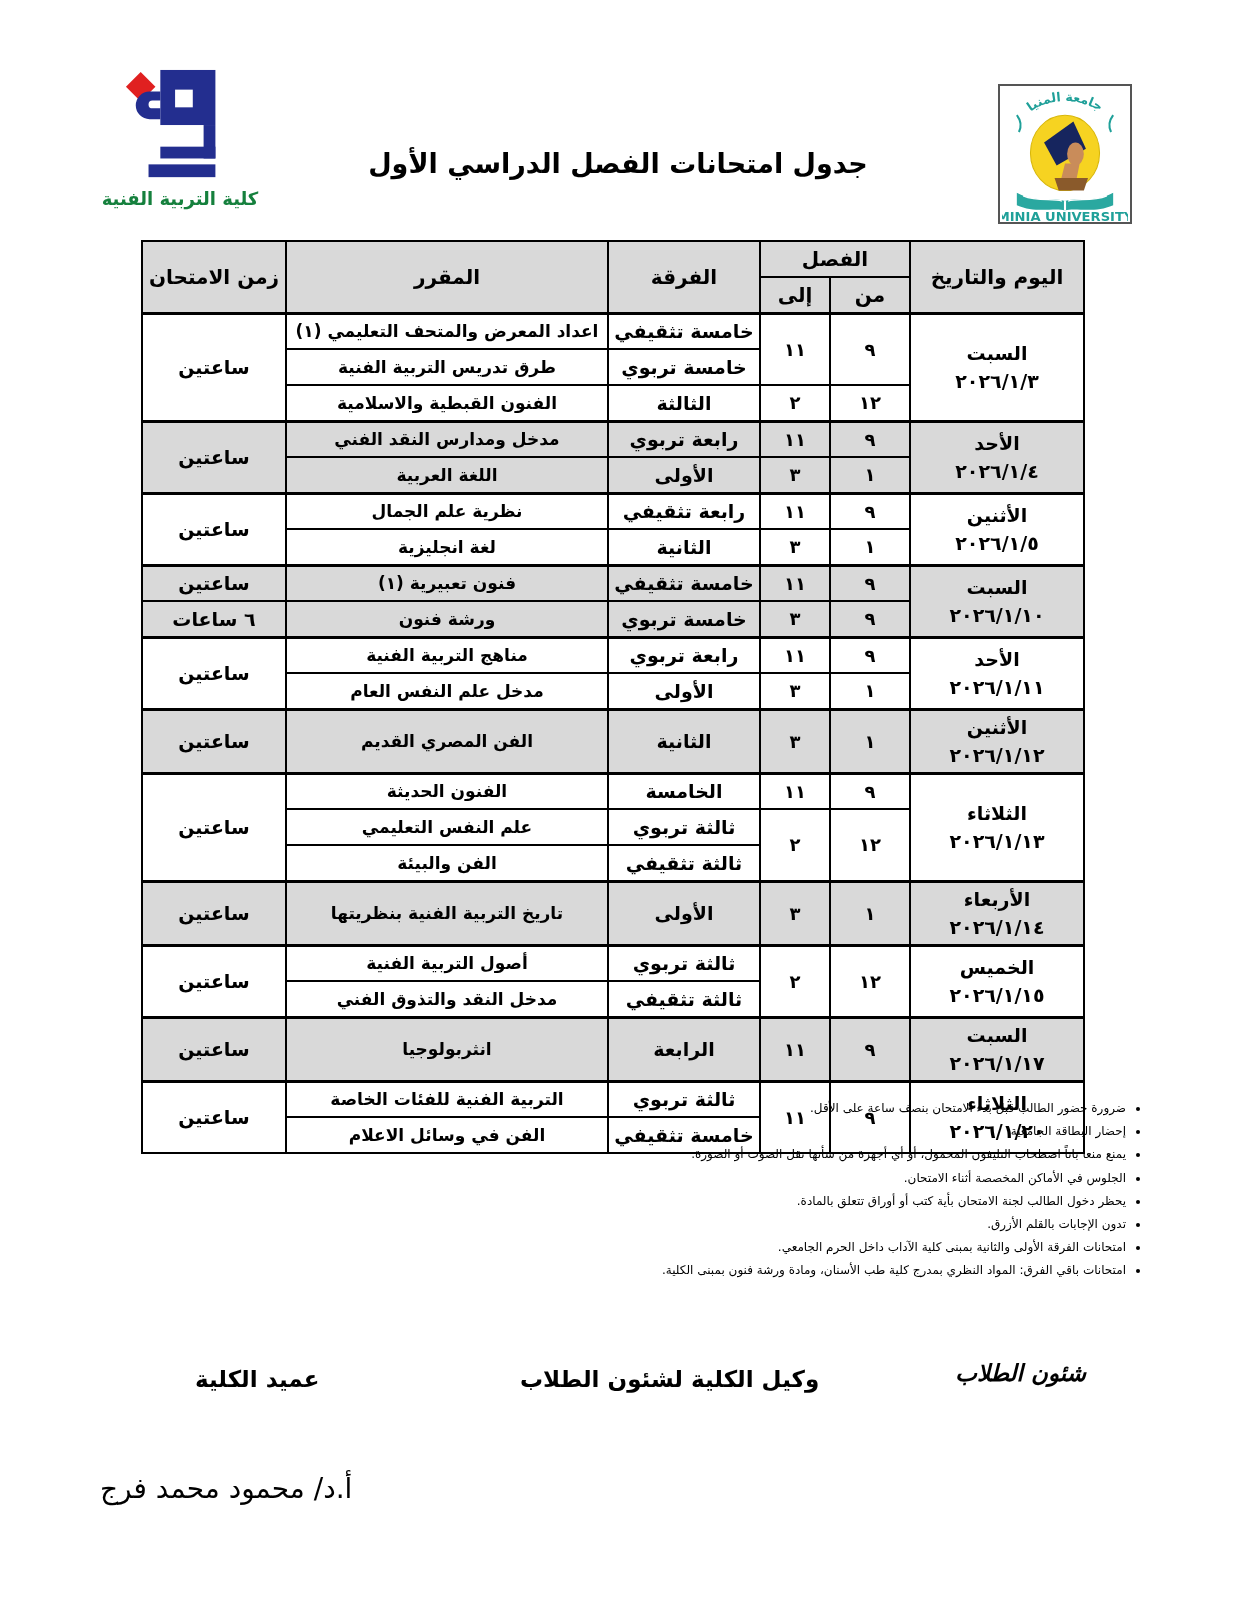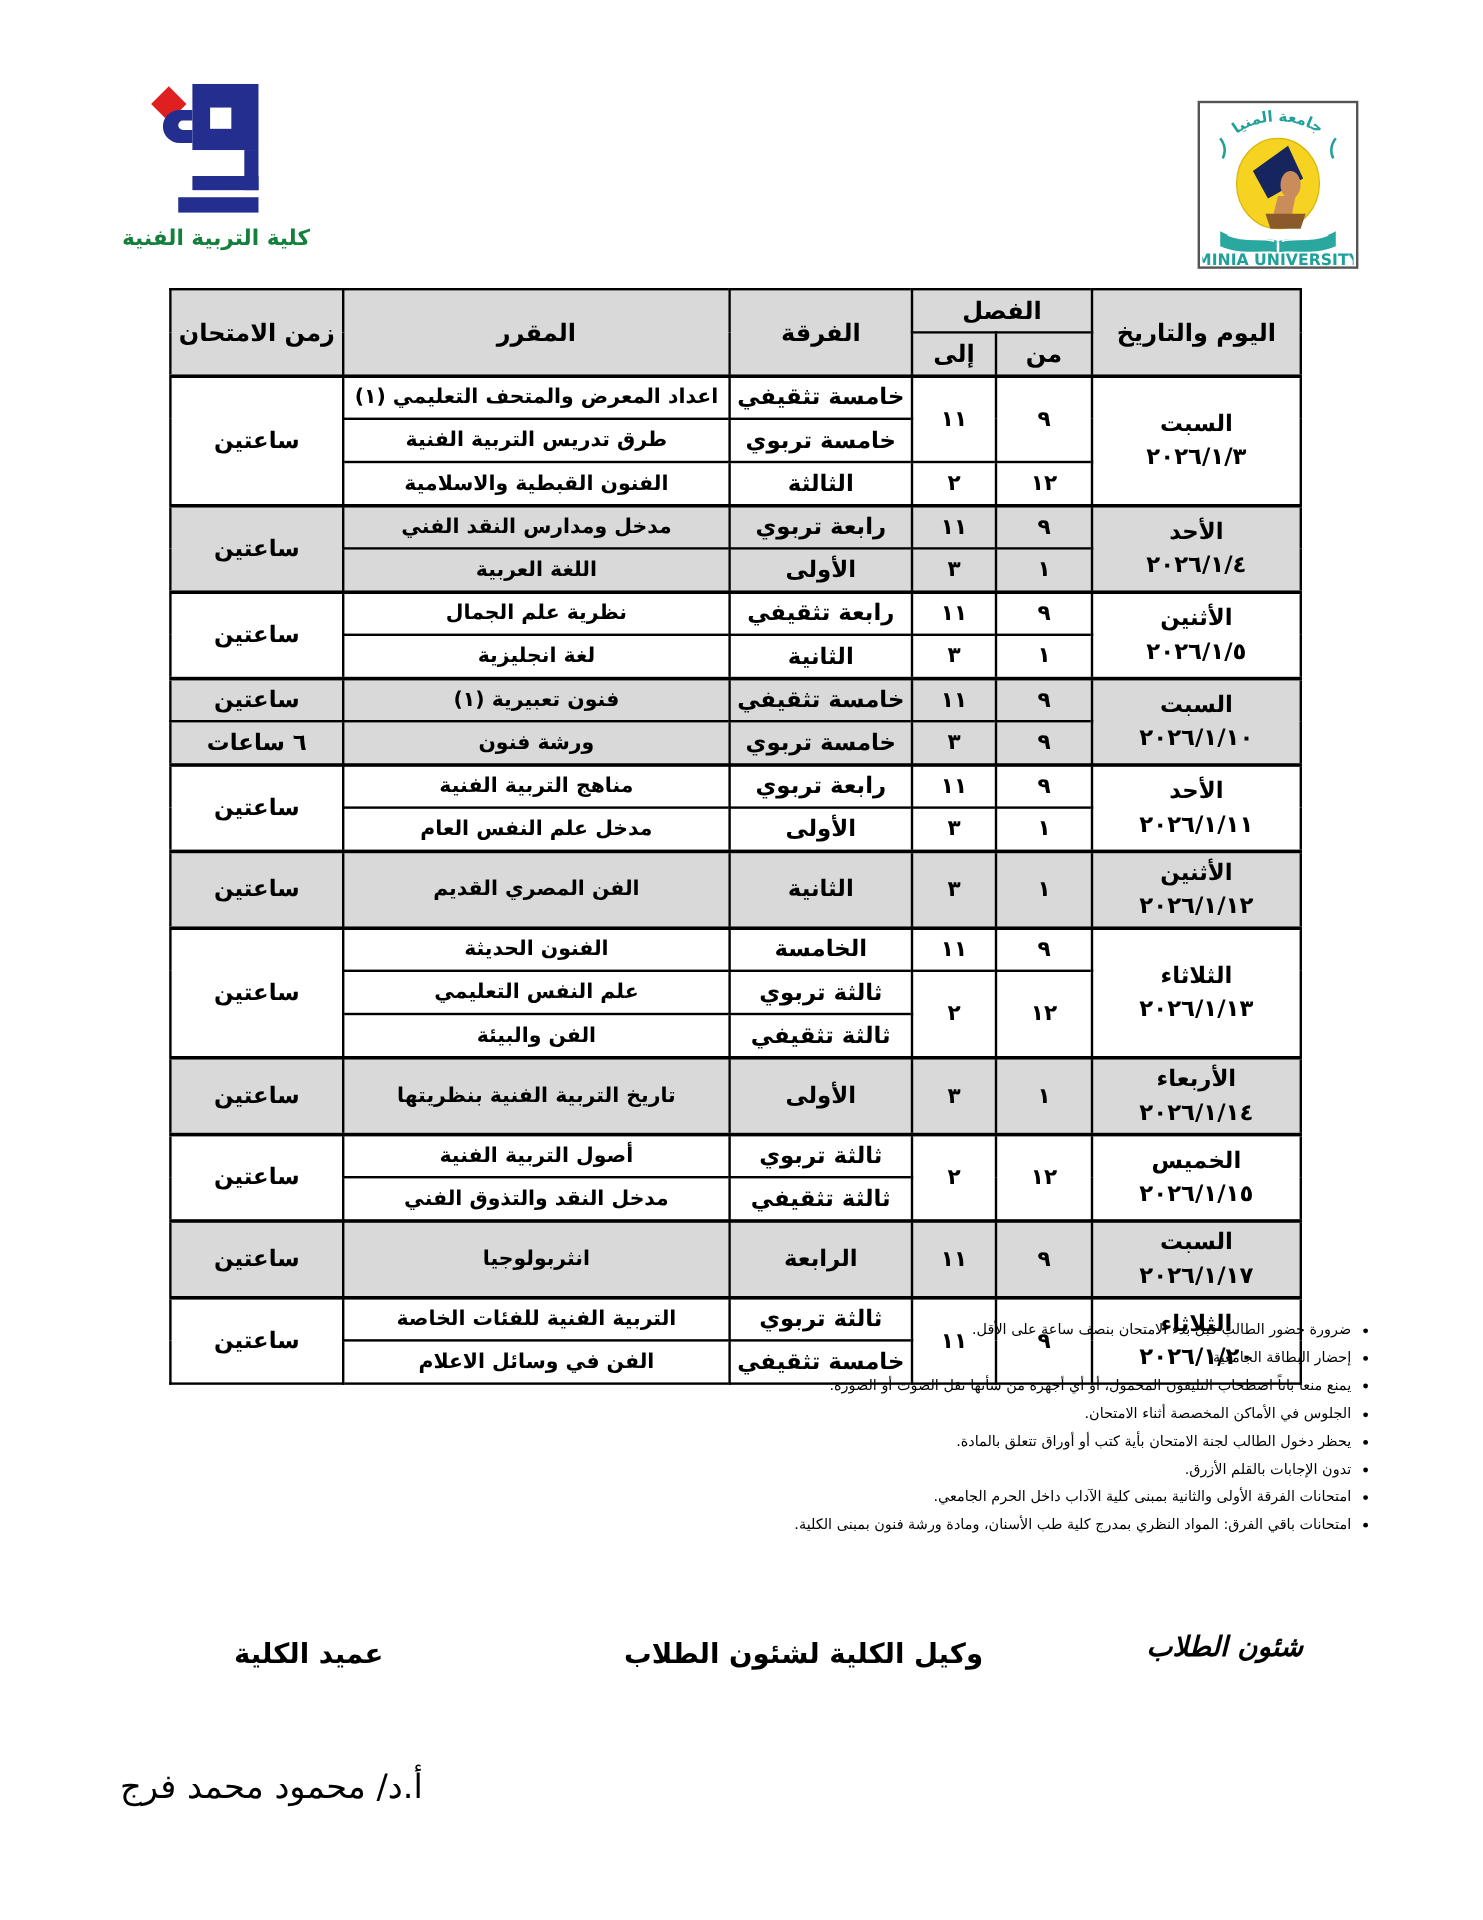--- a/index.html
+++ b/index.html
@@ -92,20 +92,21 @@
     <g>
       <path d="M14,100 C32,110 50,104 60,108 C70,104 88,110 106,100 L106,112 C88,120 70,114 60,117 C50,114 32,120 14,112 Z" fill="#2aa8a0"></path>
       <line x1="60" y1="108" x2="60" y2="117" stroke="#ffffff" stroke-width="2"></line>
       <path d="M20,103 C34,109 48,105 57,108 M100,103 C86,109 72,105 63,108" stroke="#ffffff" stroke-width="1.2" fill="none"></path>
     </g>
     <text x="60" y="127" text-anchor="middle" font-size="12.5" font-weight="bold" fill="#1fa099">MINIA UNIVERSITY</text>
   </svg>
 </div>
 
 <div class="titles">
+  <div class="title-line1">جدول امتحانات الفصل الدراسي الأول</div>
 </div>
 
 <table class="exam-table">
   <colgroup>
     <col class="c-date">
       <col class="c-from">
       <col class="c-to">
       <col class="c-grp">
       <col class="c-crs">
       <col class="c-dur">

